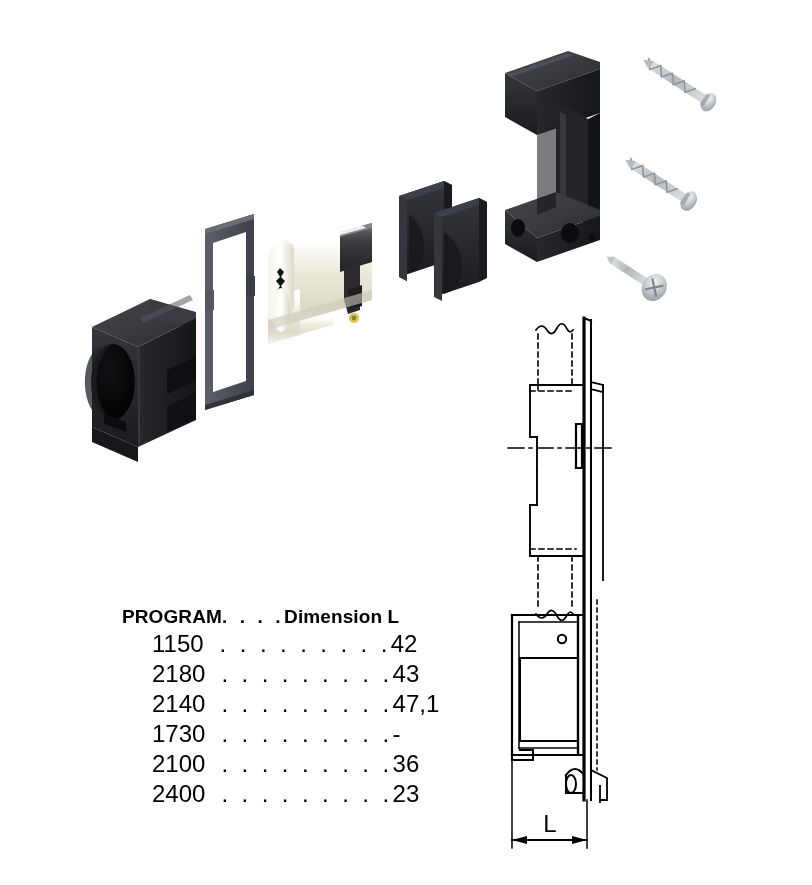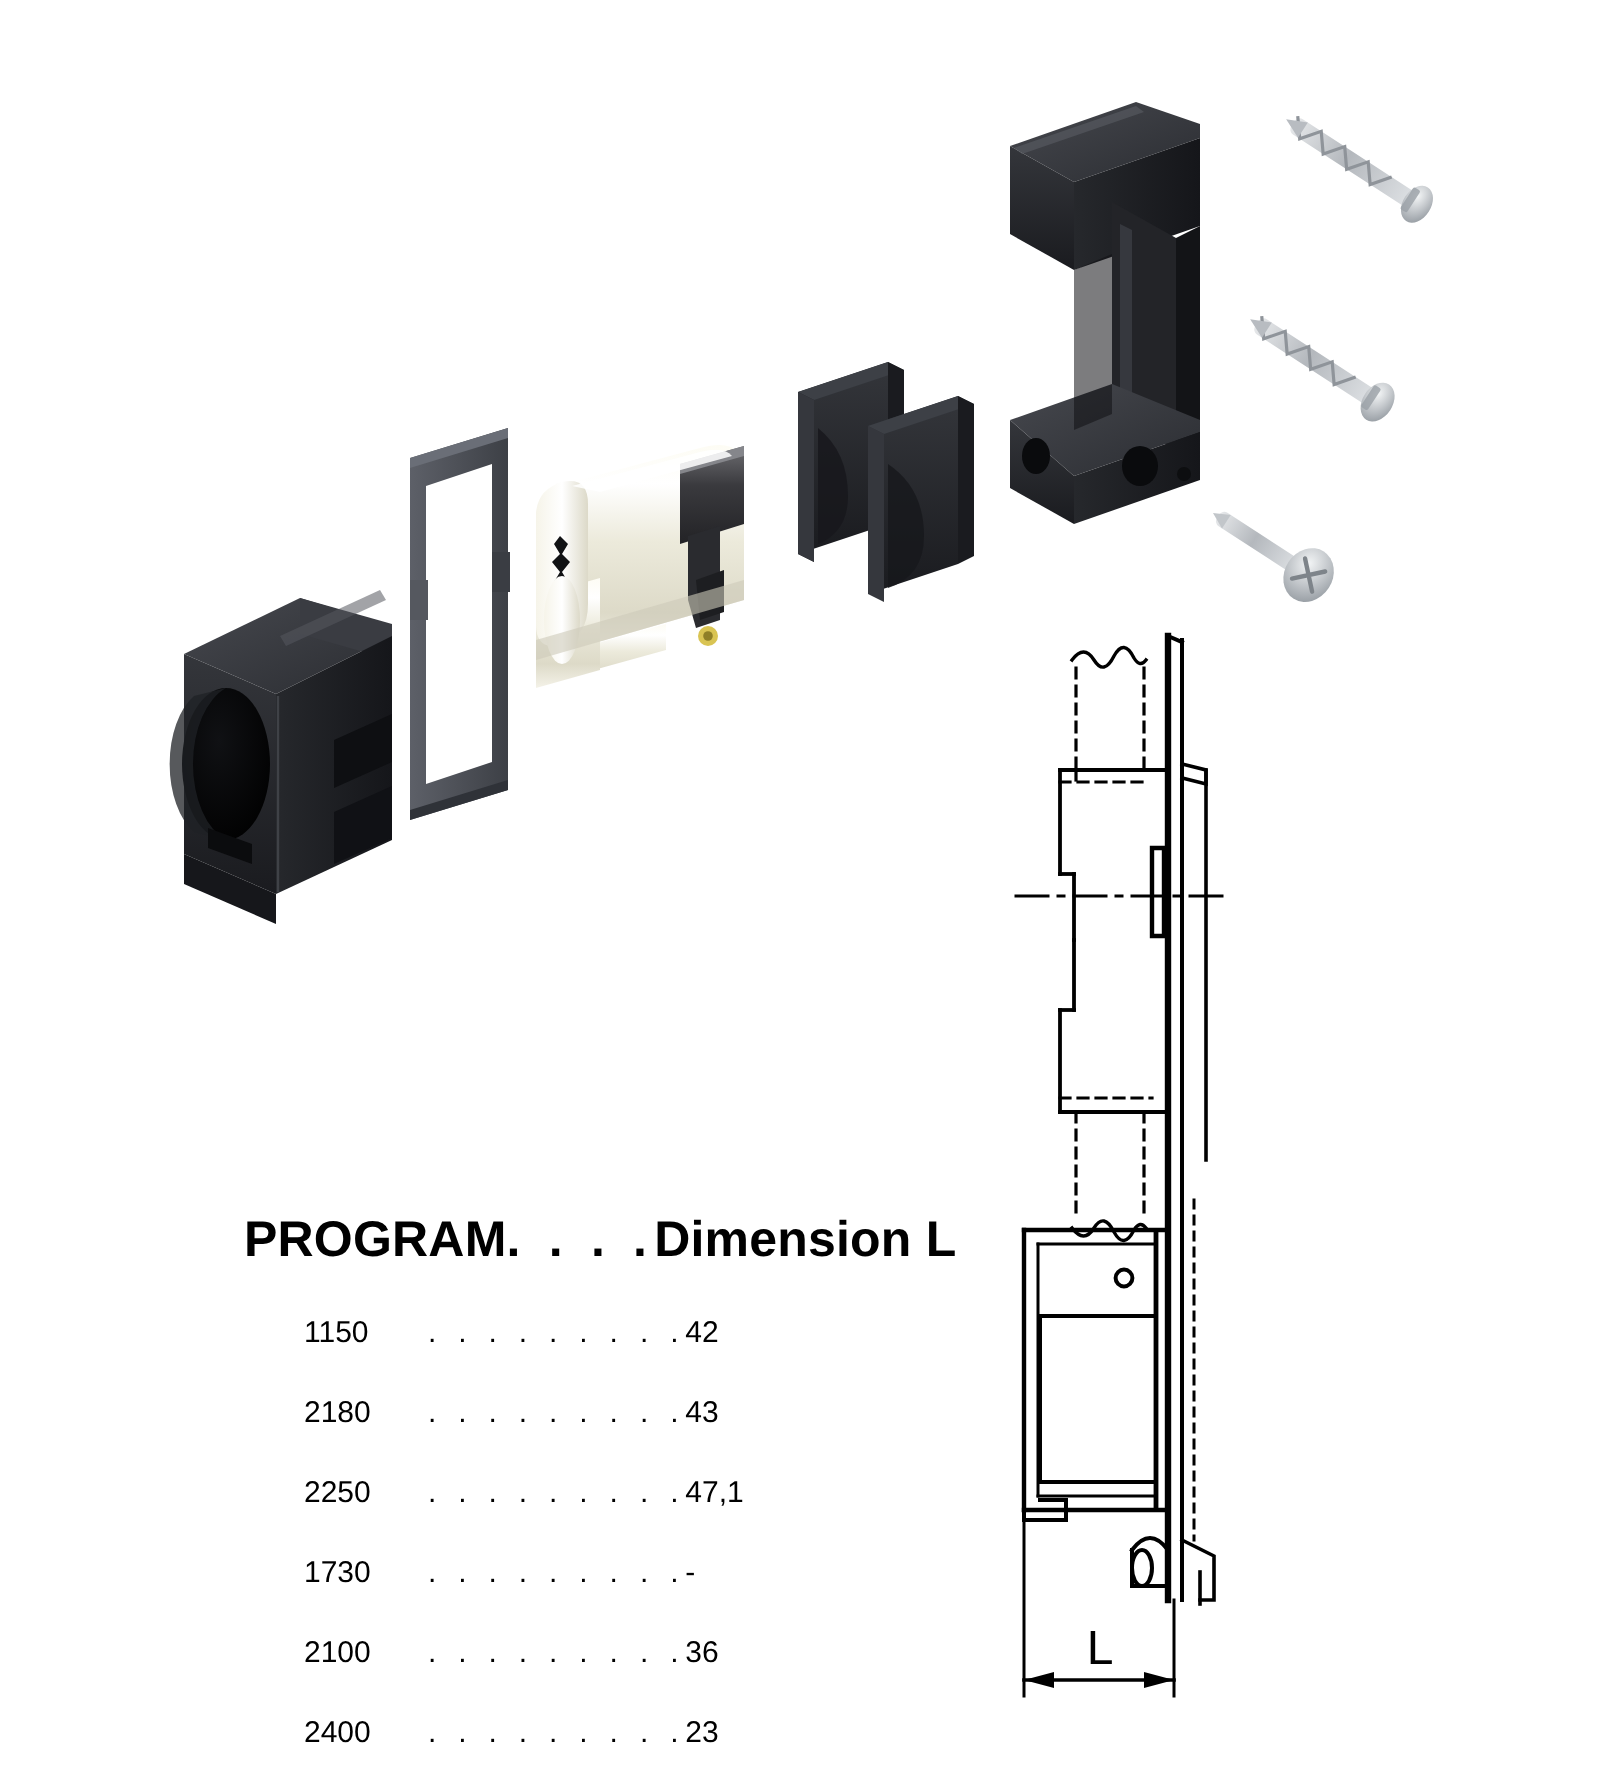--- a/index.html
+++ b/index.html
@@ -28,38 +28,38 @@
   
   #spec-table {
     position: absolute;
     left: 122px;
     top: 606px;
     width: 330px;
   }
   #spec-table .thead {
     display: flex;
     align-items: baseline;
-    font-size: 25px;
+    font-size: 19px;
     font-weight: bold;
     letter-spacing: 0.1px;
     white-space: pre;
   }
   #spec-table .thead .h-left { }
   #spec-table .thead .h-dots {
     letter-spacing: 3.6px;
     padding-left: 0px;
   }
   #spec-table .thead .h-right { }
   #spec-table .trow {
     display: flex;
     align-items: baseline;
-    font-size: 15px;
+    font-size: 24px;
     font-weight: normal;
     white-space: pre;
-    margin-top: 23px;
+    margin-top: 2px;
     padding-left: 30px;
   }
   #spec-table .trow .r-prog {
     display: inline-block;
     min-width: 46px;
   }
   #spec-table .trow .r-dots {
     letter-spacing: 3.4px;
     padding-left: 16px;
   }
@@ -413,21 +413,21 @@
       <span class="r-val">42</span>
     </div>
 
     <div class="trow">
       <span class="r-prog">2180</span>
       <span class="r-dots">. . . . . . . . .</span>
       <span class="r-val">43</span>
     </div>
 
     <div class="trow">
-      <span class="r-prog">2250</span>
+      <span class="r-prog">2140</span>
       <span class="r-dots">. . . . . . . . .</span>
       <span class="r-val">47,1</span>
     </div>
 
     <div class="trow">
       <span class="r-prog">1730</span>
       <span class="r-dots">. . . . . . . . .</span>
       <span class="r-val">-</span>
     </div>
 

